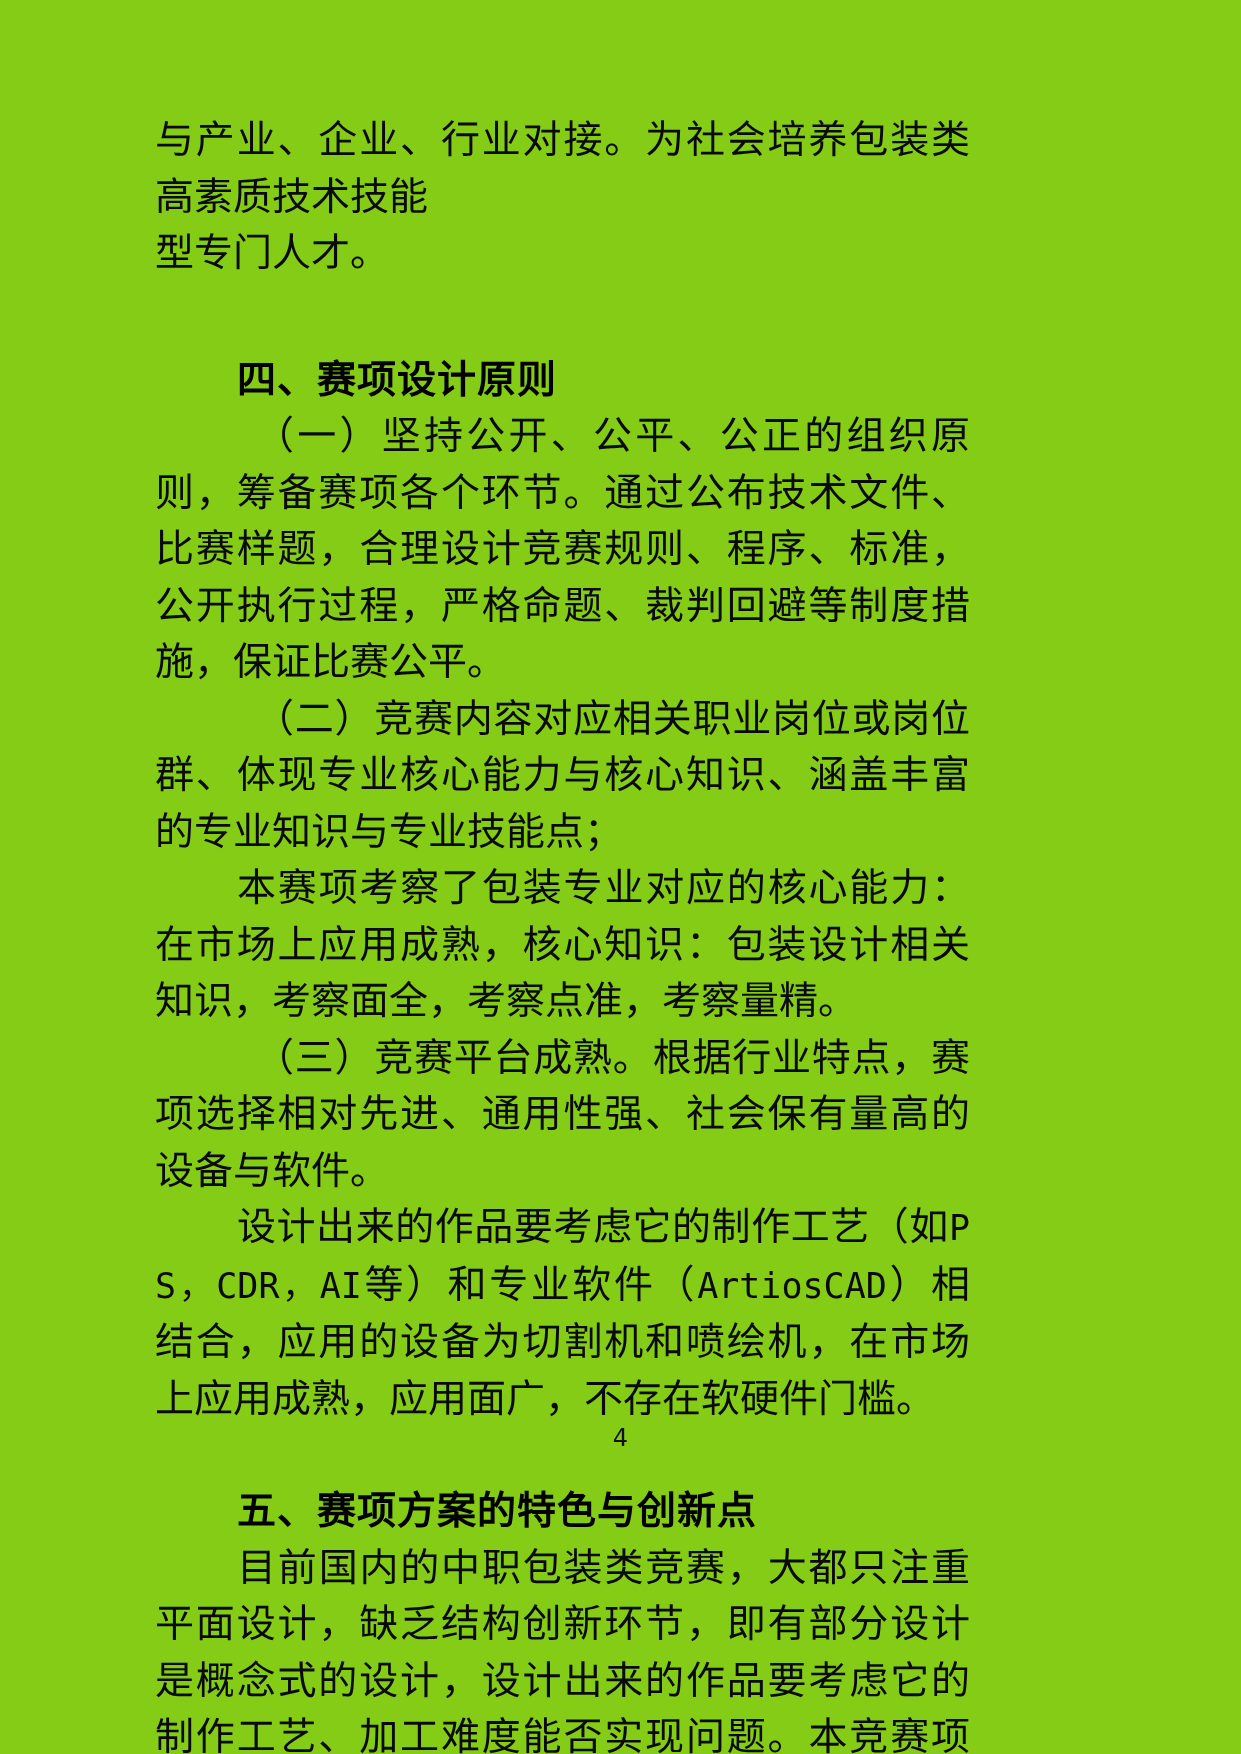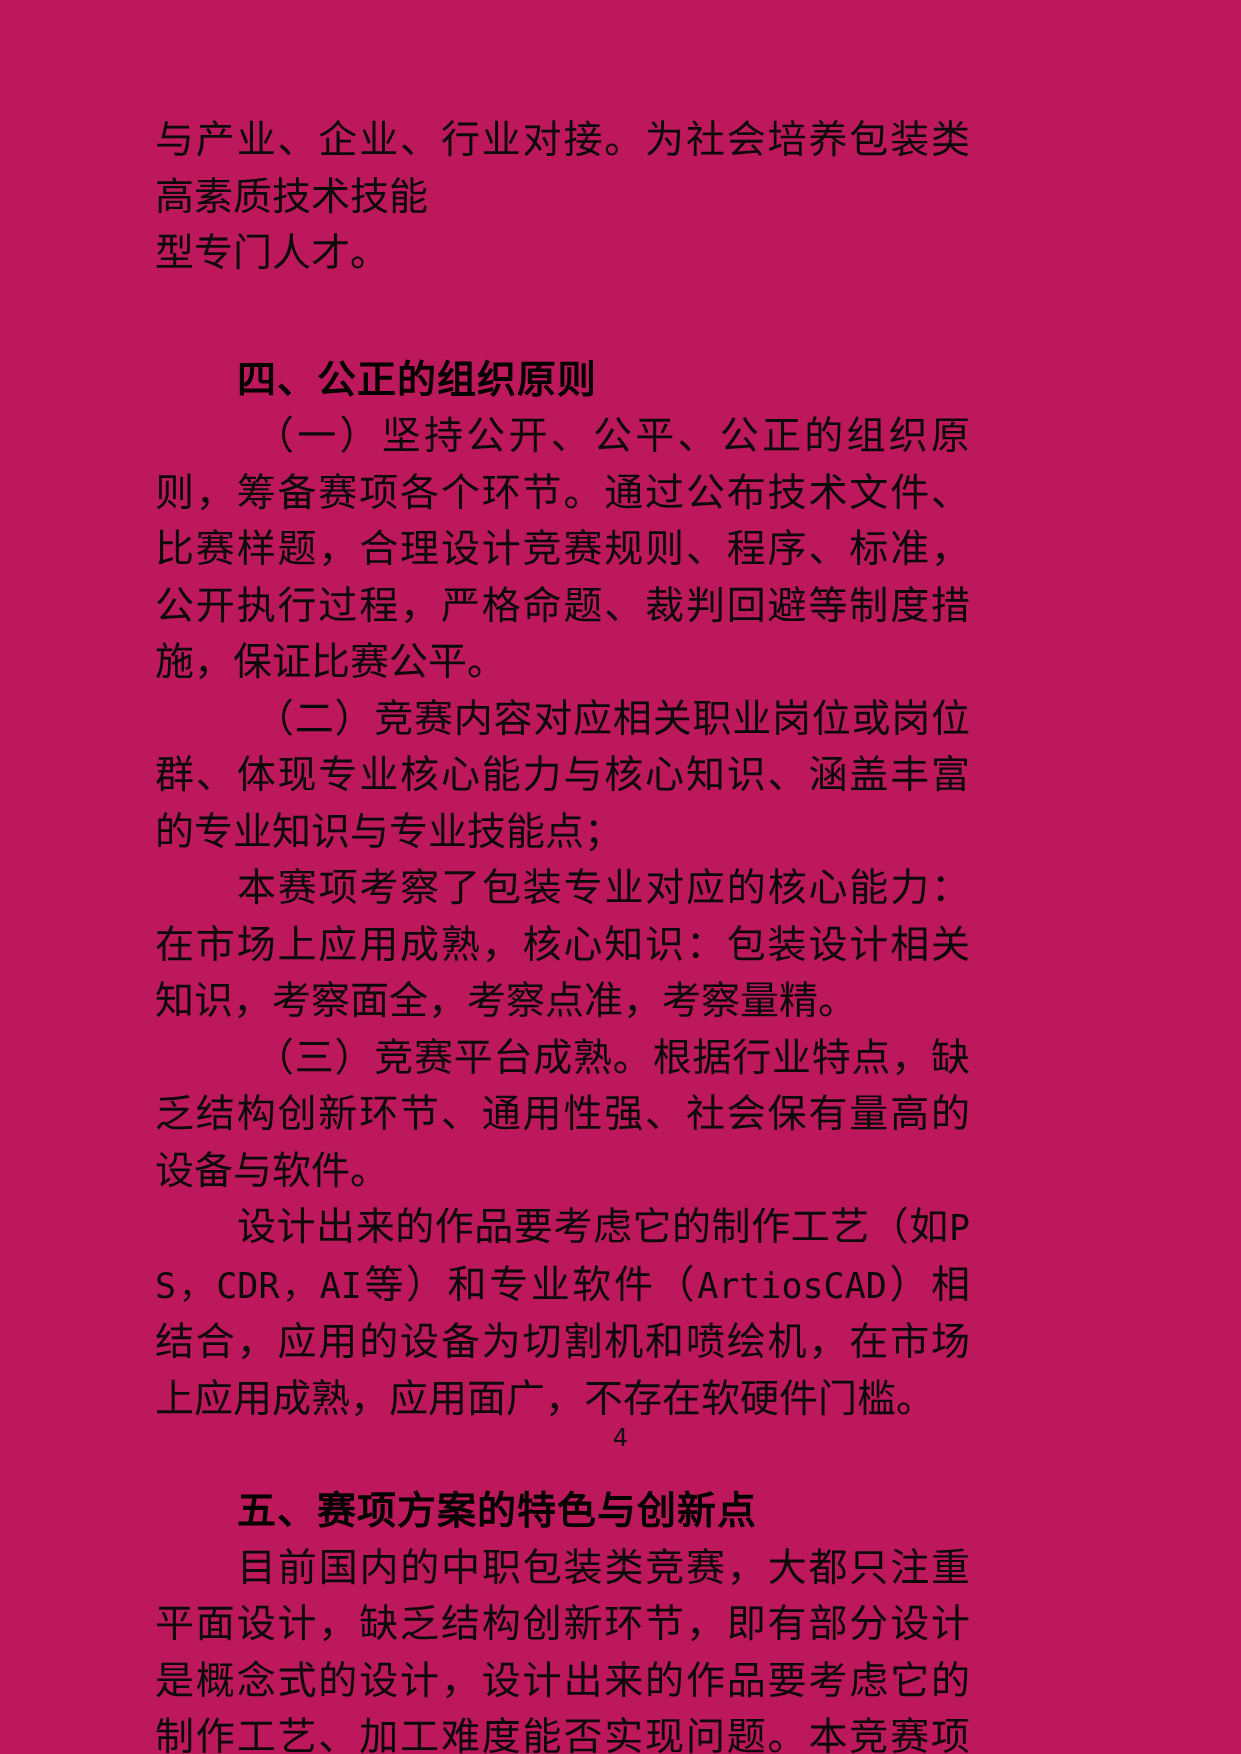--- a/index.html
+++ b/index.html
@@ -8,21 +8,21 @@
     padding: 0;
     background: #ffffff;
   }
   body {
     font-family: "DejaVu Sans", sans-serif;
   }
   .page {
     position: relative;
     width: 1241px;
     height: 1754px;
-    background: #be185d;
+    background: #84cc16;
     overflow: hidden;
     box-sizing: border-box;
   }
   .page-body {
     position: absolute;
     left: 155px;
     top: 112px;
     width: 815px;
   }
   
@@ -78,29 +78,29 @@
 
 <div class="page">
 
   <div class="page-body">
 
     <p class="para">与产业、企业、行业对接。为社会培养包装类高素质技术技能</p>
     <p class="para">型专门人才。</p>
 
     <div class="gap-xl"></div>
 
-    <h2 class="heading">四、公正的组织原则</h2>
+    <h2 class="heading">四、赛项设计原则</h2>
 
     <p class="para indent25">（一）坚持公开、公平、公正的组织原则，筹备赛项各个环节。通过公布技术文件、比赛样题，合理设计竞赛规则、程序、标准，公开执行过程，严格命题、裁判回避等制度措施，保证比赛公平。</p>
 
     <p class="para indent25">（二）竞赛内容对应相关职业岗位或岗位群、体现专业核心能力与核心知识、涵盖丰富的专业知识与专业技能点；</p>
 
     <p class="para indent2">本赛项考察了包装专业对应的核心能力：在市场上应用成熟，核心知识：包装设计相关知识，考察面全，考察点准，考察量精。</p>
 
-    <p class="para indent25">（三）竞赛平台成熟。根据行业特点，缺乏结构创新环节、通用性强、社会保有量高的设备与软件。</p>
+    <p class="para indent25">（三）竞赛平台成熟。根据行业特点，赛项选择相对先进、通用性强、社会保有量高的设备与软件。</p>
 
     <p class="para indent2"><span>设计出来的作品要考虑它的制作工艺（如</span><span class="mono">PS，CDR，AI</span><span>等）和专业软件（</span><span class="mono">ArtiosCAD</span><span>）相结合，应用的设备为切割机和喷绘机，在市场上应用成熟，应用面广，不存在软硬件门槛。</span></p>
 
     <div class="gap-lg"></div>
 
     <h2 class="heading">五、赛项方案的特色与创新点</h2>
 
 
     <p class="para indent2">目前国内的中职包装类竞赛，大都只注重平面设计，缺乏结构创新环节，即有部分设计是概念式的设计，设计出来的作品要考虑它的制作工艺、加工难度能否实现问题。本竞赛项目在大量调研的基础上，结合本专业既需要创新精神又需要动手</p>
 

